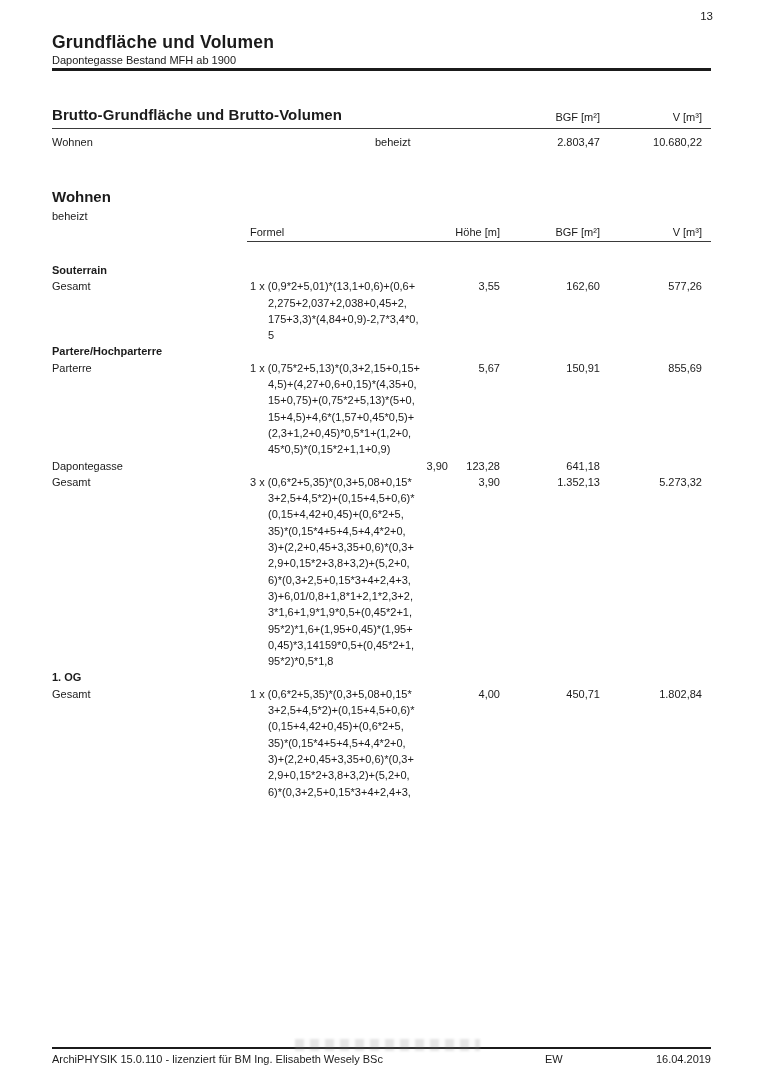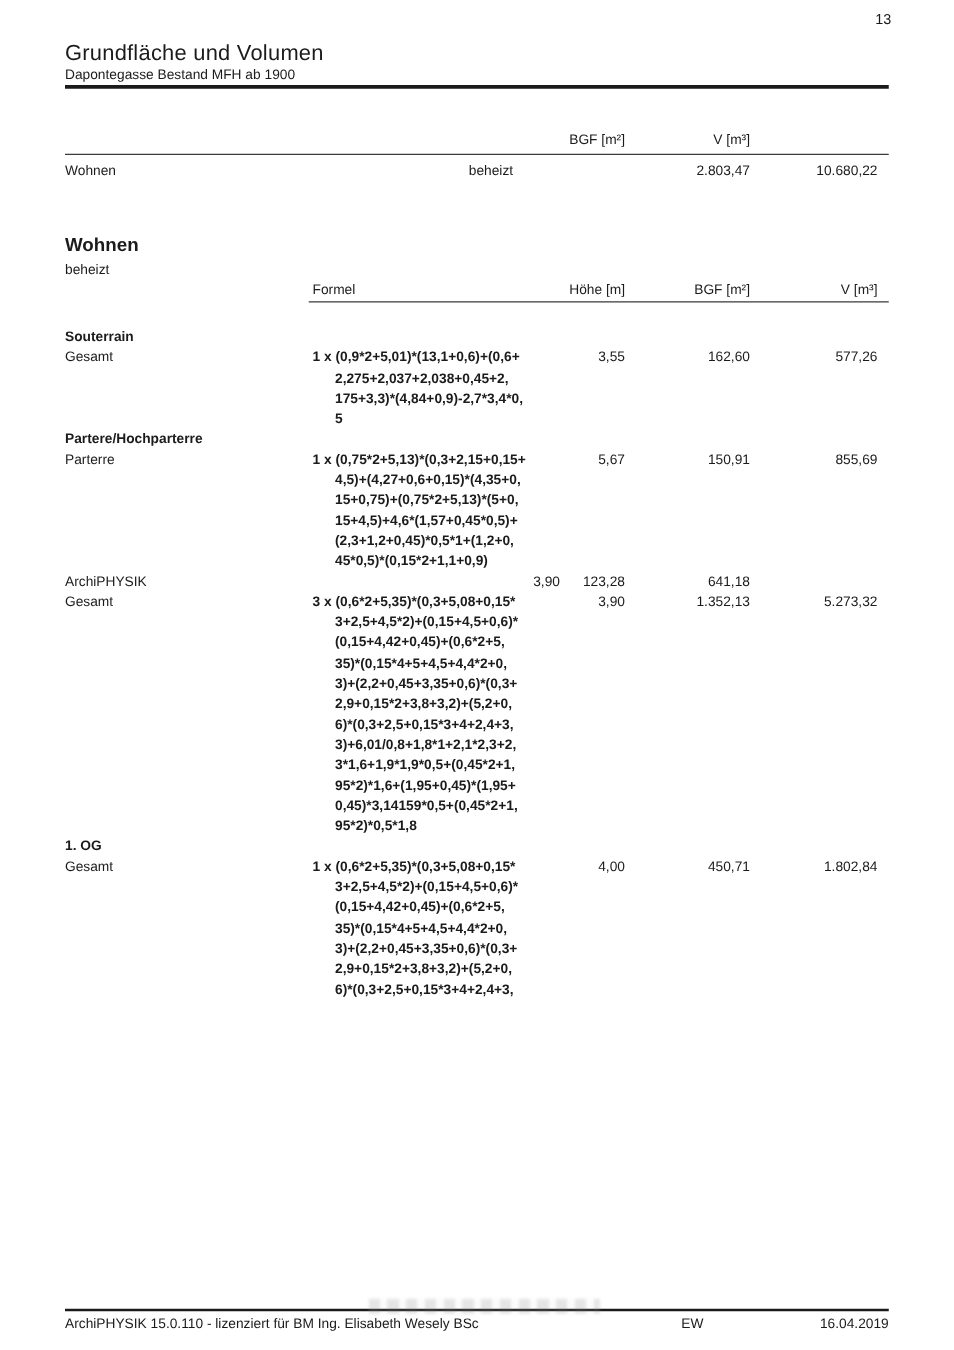--- a/index.html
+++ b/index.html
@@ -9,21 +9,21 @@
     color:#1b1b1b;
     font-family:"Liberation Sans", sans-serif;
     position:relative;
     overflow:hidden;
   }
   .abs { position:absolute; }
   .rule { background:#1b1b1b; }
 
   
   #page-number { top:10px; right:50px; font-size:11.5px; }
-  #page-title  { left:52px; top:32px; font-size:17.5px; font-weight:normal; letter-spacing:.2px; }
+  #page-title  { left:52px; top:32px; font-size:17.5px; font-weight:bold; letter-spacing:.2px; }
   #page-subtitle { left:52px; top:54px; font-size:11px; }
   #top-rule { left:52px; top:68px; width:659px; height:2.5px; }
 
   
   #summary { left:52px; top:106px; width:659px; }
   .summary-head { display:grid; grid-template-columns:448px 100px 102px; align-items:end; width:650px; }
   .summary-head h2 { font-size:15px; font-weight:bold; letter-spacing:.1px; }
   .colhead { font-size:11px; text-align:right; }
   #summary .rule { margin-top:5px; width:659px; height:1px; background:#3a3a3a; }
   .summary-row { display:grid; grid-template-columns:323px 125px 100px 102px; width:650px; font-size:11px; margin-top:7px; }
@@ -32,21 +32,21 @@
   
   #detail { left:52px; top:188px; width:659px; }
   #detail h2 { font-size:15px; font-weight:bold; }
   #detail .subhead { font-size:11px; margin-top:5px; }
   .table-head { display:grid; grid-template-columns:198px 198px 52px 100px 102px; width:650px; font-size:11px; margin-top:4px; }
   .table-head .num { text-align:right; }
   #detail .head-rule { margin-top:3px; margin-left:195px; width:464px; height:1px; background:#3a3a3a; }
   #detail-body { margin-top:20px; font-size:11px; line-height:16.3px; }
   .group-head { font-weight:bold; }
   .trow { display:grid; grid-template-columns:198px 198px 52px 100px 102px; width:650px; align-items:start; }
-  .trow .formula { white-space:pre; padding-left:18px; text-indent:-18px;font-weight:bold; }
+  .trow .formula { white-space:pre; padding-left:18px; text-indent:-18px; }
   .trow .num { text-align:right; }
 
   
   #footer-rule { left:52px; top:1047px; width:659px; height:2px; }
   #footer { left:52px; top:1053px; width:659px; display:grid; grid-template-columns:493px 80px 86px; font-size:11px; }
   #footer .right { text-align:right; }
   #watermark { left:295px; top:1039px; width:185px; height:12px;
     background:repeating-linear-gradient(90deg, rgba(150,150,150,.45) 0 9px, rgba(220,220,220,.2) 9px 15px);
     filter:blur(1.3px); opacity:.55; }
 </style>
@@ -54,20 +54,21 @@
 <body>
 
 <div class="abs" id="page-number">13</div>
 
 <h1 class="abs" id="page-title">Grundfläche und Volumen</h1>
 <div class="abs" id="page-subtitle">Dapontegasse Bestand MFH ab 1900</div>
 <div class="abs rule" id="top-rule"></div>
 
 <section class="abs" id="summary">
   <div class="summary-head">
+    <h2>Brutto-Grundfläche und Brutto-Volumen</h2>
     <div class="colhead">BGF [m²]</div>
     <div class="colhead">V [m³]</div>
   </div>
   <div class="rule"></div>
   <div id="summary-rows">
       <div class="summary-row">
         <div>Wohnen</div>
         <div>beheizt</div>
         <div class="num">2.803,47</div>
         <div class="num">10.680,22</div>
@@ -105,21 +106,21 @@
 4,5)+(4,27+0,6+0,15)*(4,35+0,
 15+0,75)+(0,75*2+5,13)*(5+0,
 15+4,5)+4,6*(1,57+0,45*0,5)+
 (2,3+1,2+0,45)*0,5*1+(1,2+0,
 45*0,5)*(0,15*2+1,1+0,9)</div>
         <div class="num">5,67</div>
         <div class="num">150,91</div>
         <div class="num">855,69</div>
       </div>
       <div class="trow">
-        <div>ArchiPHYSIK</div>
+        <div>Dapontegasse</div>
         <div class="num">3,90</div>
         <div class="num">123,28</div>
         <div class="num">641,18</div>
       </div>
       <div class="trow">
         <div>Gesamt</div>
         <div class="formula">3 x (0,6*2+5,35)*(0,3+5,08+0,15*
 3+2,5+4,5*2)+(0,15+4,5+0,6)*
 (0,15+4,42+0,45)+(0,6*2+5,
 35)*(0,15*4+5+4,5+4,4*2+0,

